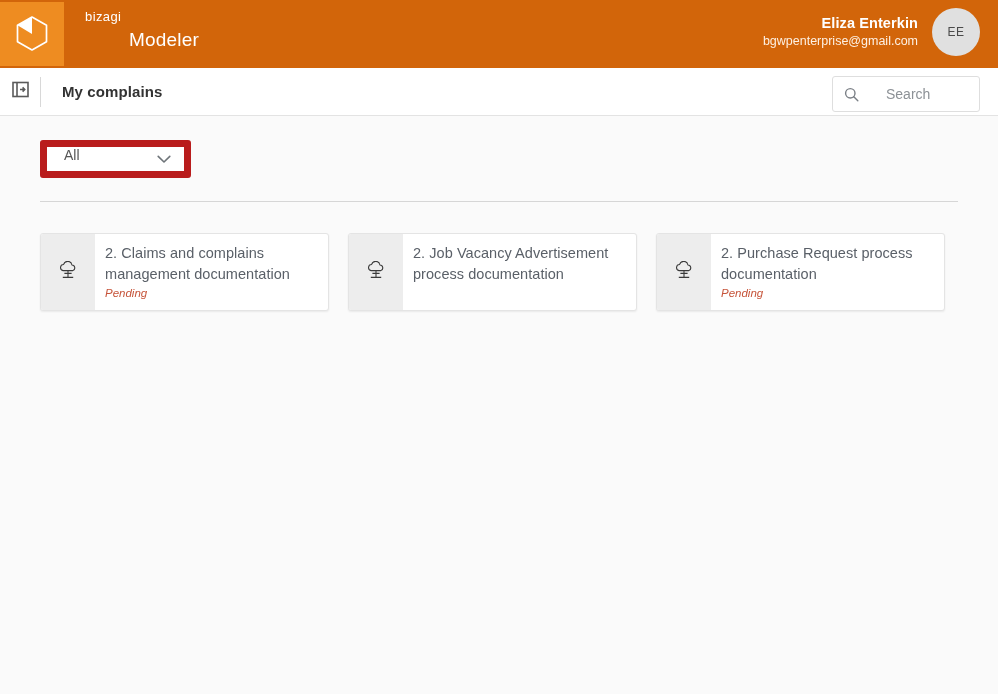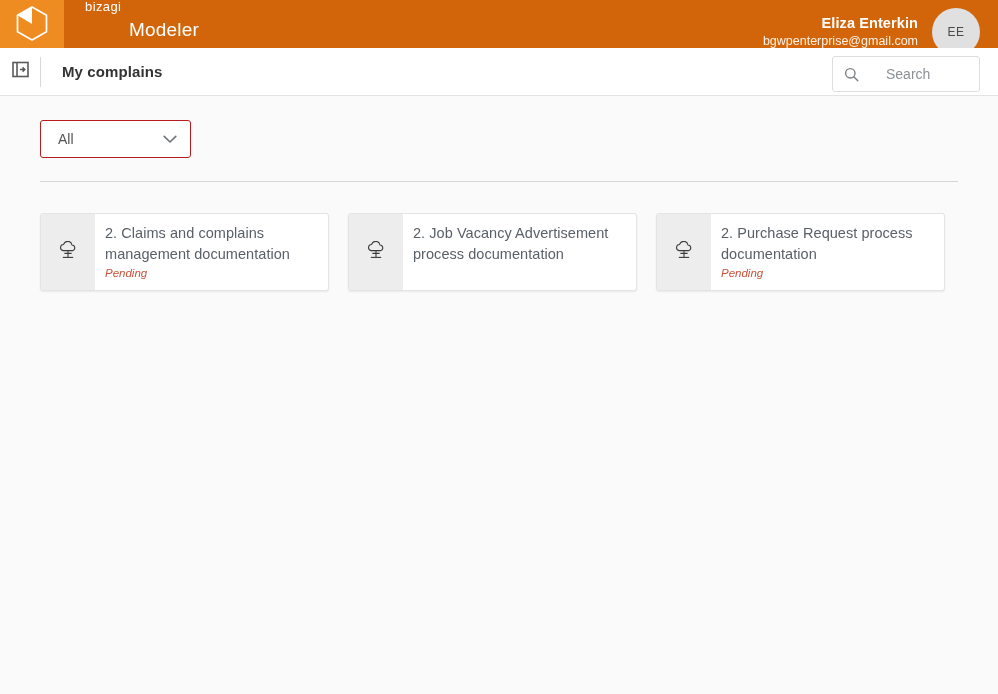--- a/index.html
+++ b/index.html
@@ -8,21 +8,21 @@
     width: 998px;
     height: 694px;
     background: #fafafa;
     font-family: "Liberation Sans", sans-serif;
     overflow: hidden;
   }
 
   
   .topbar {
     position: relative;
-    height: 48px;
+    height: 68px;
     width: 998px;
     background: #d2650a;
     display: flex;
     align-items: center;
   }
   .logo-tile {
     width: 64px;
     height: 64px;
     background: #ee8c21;
     display: flex;
@@ -148,25 +148,24 @@
   .search-input::placeholder { color: #8c9196; }
 
   
   .content { padding: 0 40px; }
 
   .filter-row { padding-top: 24px; }
   .select-wrap {
     position: relative;
     width: 151px;
     height: 38px;
-    border: 1px solid #b91c1c;
+    border: 7px solid #b91c1c;
     border-radius: 3px;
     background: #ffffff;
     display: flex;
-    align-items: center;
   }
   .select-value {
     margin-left: 17px;
     font-size: 14px;
     color: #555555;
   }
   .select-chevron {
     position: absolute;
     right: 13px;
     top: 50%;

